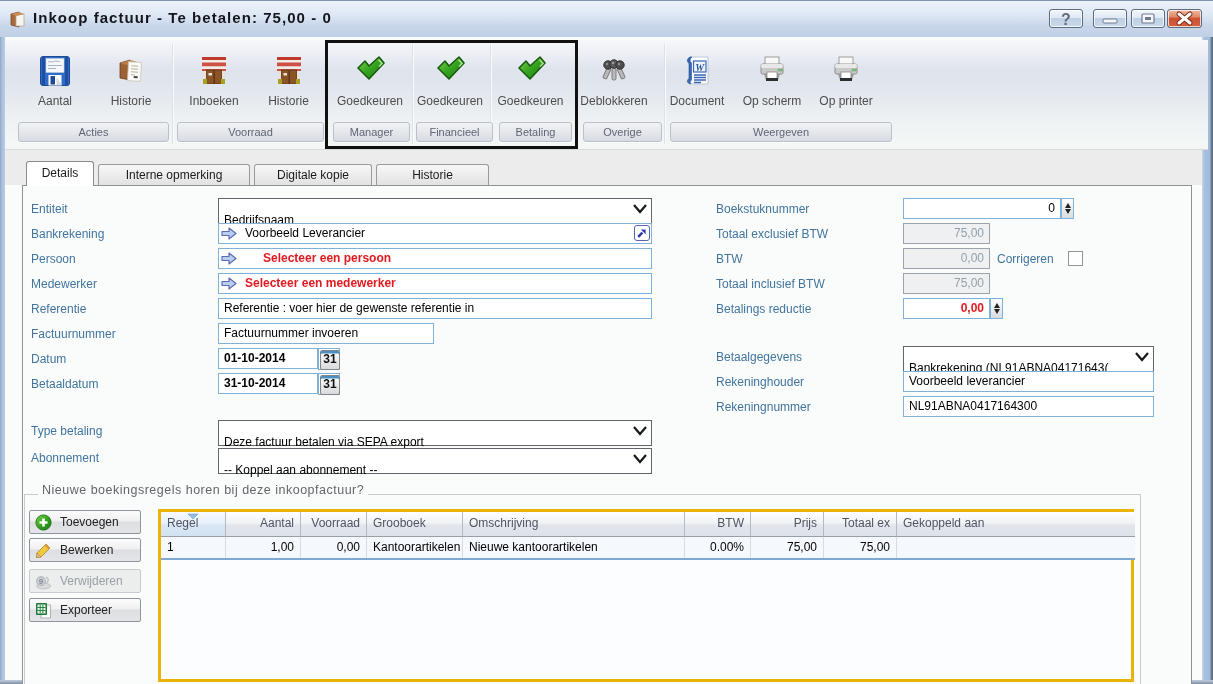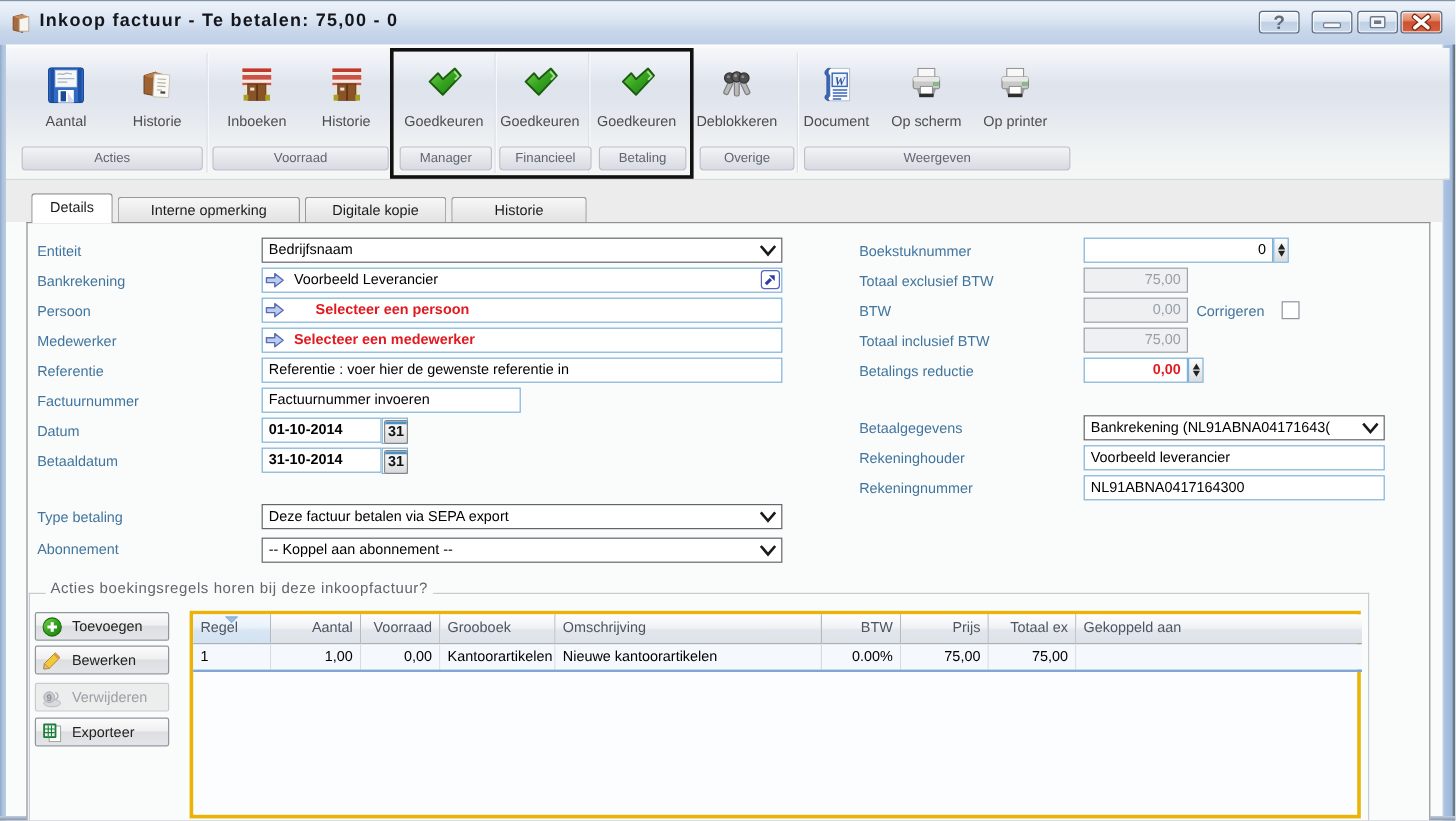--- a/index.html
+++ b/index.html
@@ -32,21 +32,21 @@
   text-align:center; line-height:18px; box-shadow:0 1px 0 rgba(255,255,255,0.8); }
 #blackrect { left:325px; top:40px; width:253px; height:109px; border:3px solid #111; background:transparent; z-index:5;}
 
 .tab { top:164px; height:21px; background:linear-gradient(#f7f7f7,#e2e2e3); border:1px solid #9a9a9a; border-bottom:none;
   border-radius:3px 3px 0 0; text-align:center; font-size:12px; color:#1a1a1a; line-height:20px; }
 #tab-active { top:161px; height:25px; background:#fff; z-index:3; border:1px solid #8a8a8a; border-bottom:none; line-height:23px;}
 #panel { left:22px; top:185px; width:1170px; height:499px; border:1px solid #8e9196; border-bottom:none; background:#fafbfb; }
 
 .flabel { font-size:12px; color:#41759e; }
 .field { background:#fff; border:1px solid #7fb2d8; height:21px; font-size:12px; color:#000; line-height:19px; padding:0 5px; }
-.combo { background:#fff; border:1px solid #62666c; height:21px; font-size:12px; color:#000; line-height:19px; padding:0 5px; }
+.combo { background:#fff; border:1px solid #62666c; height:21px; font-size:12px; color:#000; line-height:19px; padding:12px 5px; }
 .chev { position:absolute; right:4px; top:4px; width:14px; height:12px; }
 .gray { background:#eef0f1; border:1px solid #9ba4ad; color:#97a0a9; text-align:right; }
 .spin { width:13px; height:21px; border:1px solid #7fb2d8; background:linear-gradient(#fdfdfd,#d9dce0); }
 .spin:before, .spin:after { content:""; position:absolute; left:3px; width:0; height:0; border-left:3.5px solid transparent; border-right:3.5px solid transparent; }
 .spin:before { top:4px; border-bottom:5px solid #222; }
 .spin:after { bottom:4px; border-top:5px solid #222; }
 .calbtn { width:22px; height:22px; border:1px solid #7fb2d8; background:#fff; }
 .calbtn:before { content:"31"; position:absolute; left:1px; top:1px; width:18px; height:18px;
   background:linear-gradient(#fdfdfd,#d8dadd); border:1px solid #858585; border-radius:2px;
   font-size:12px; font-weight:bold; color:#111; text-align:center; line-height:17px;
@@ -322,21 +322,21 @@
   <div class="abs field gray" style="left:903px; top:273px; width:87px;">75,00</div>
   <div class="abs field num" style="left:903px; top:298px; width:87px; color:#e01a20; font-weight:bold;">0,00</div>
   <div class="abs spin" style="left:990px; top:298px;"></div>
   <div class="abs combo" style="left:903px; top:346px; width:251px;">Bankrekening (NL91ABNA04171643(<svg class="chev" viewBox="0 0 14 12">
         <path d="M1 2 L7 9 L13 2" fill="none" stroke="#1a1a1a" stroke-width="2.2"></path>
       </svg></div>
   <div class="abs field" style="left:903px; top:371px; width:251px;">Voorbeeld leverancier</div>
   <div class="abs field" style="left:903px; top:396px; width:251px;">NL91ABNA0417164300</div>
 
   <div class="abs" id="fs"></div>
-  <div class="abs" id="fslegend">Acties boekingsregels horen bij deze inkoopfactuur?</div>
+  <div class="abs" id="fslegend">Nieuwe boekingsregels horen bij deze inkoopfactuur?</div>
 
   <div class="abs bbtn" style="top:510px;"><span class="bicon"><svg width="17" height="17" viewBox="0 0 17 17">
       <circle cx="8.5" cy="8.5" r="7.6" fill="url(#ggrad)" stroke="#1a6c10" stroke-width="0.9"></circle>
       <path d="M8.5 4.5 V12.5 M4.5 8.5 H12.5" stroke="#fff" stroke-width="2.6"></path>
     </svg></span>Toevoegen</div>
   <div class="abs bbtn" style="top:538px;"><span class="bicon"><svg width="17" height="17" viewBox="0 0 17 17">
       <path d="M11 2 L15 6 L6 15 L1.5 15.5 L2 11 Z" fill="#f0c93c" stroke="#a8882a" stroke-width="0.8"></path>
       <path d="M2 11 L6 15 L1.5 15.5 Z" fill="#e8b6a0" stroke="#a8882a" stroke-width="0.6"></path>
       <path d="M11 2 L15 6 L13.5 7.5 L9.5 3.5 Z" fill="#d89a46"></path>
     </svg></span>Bewerken</div>

